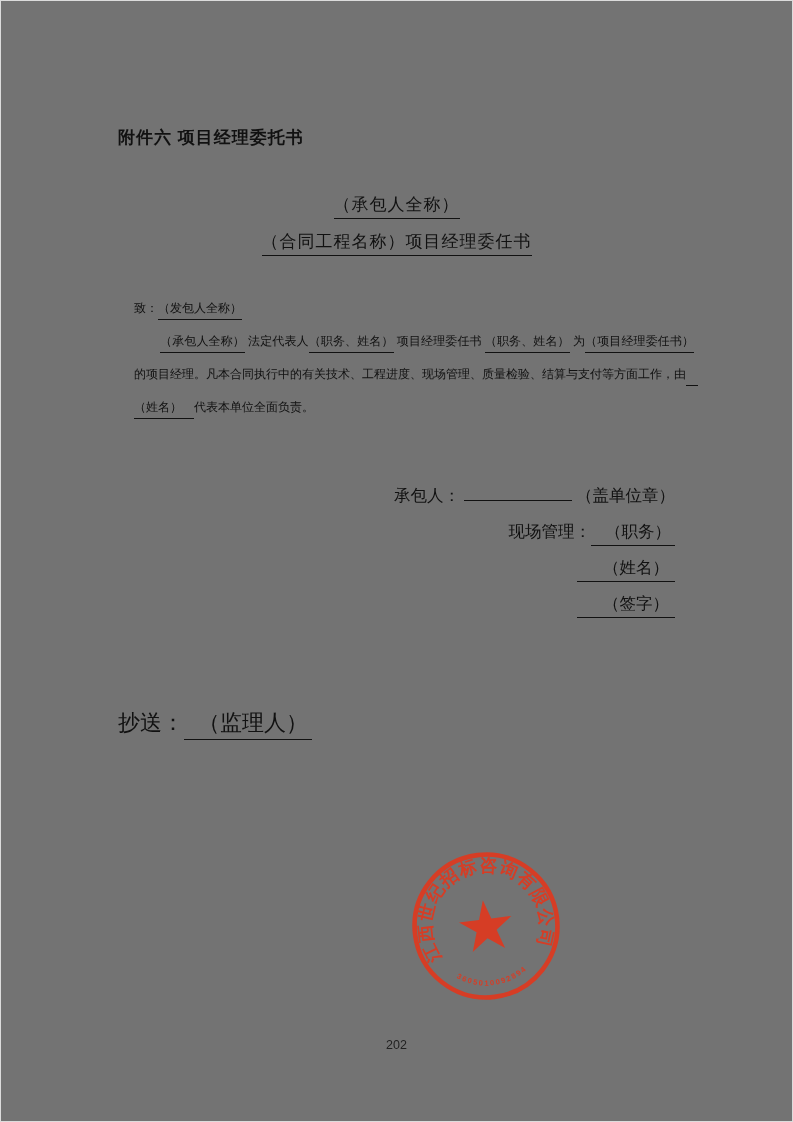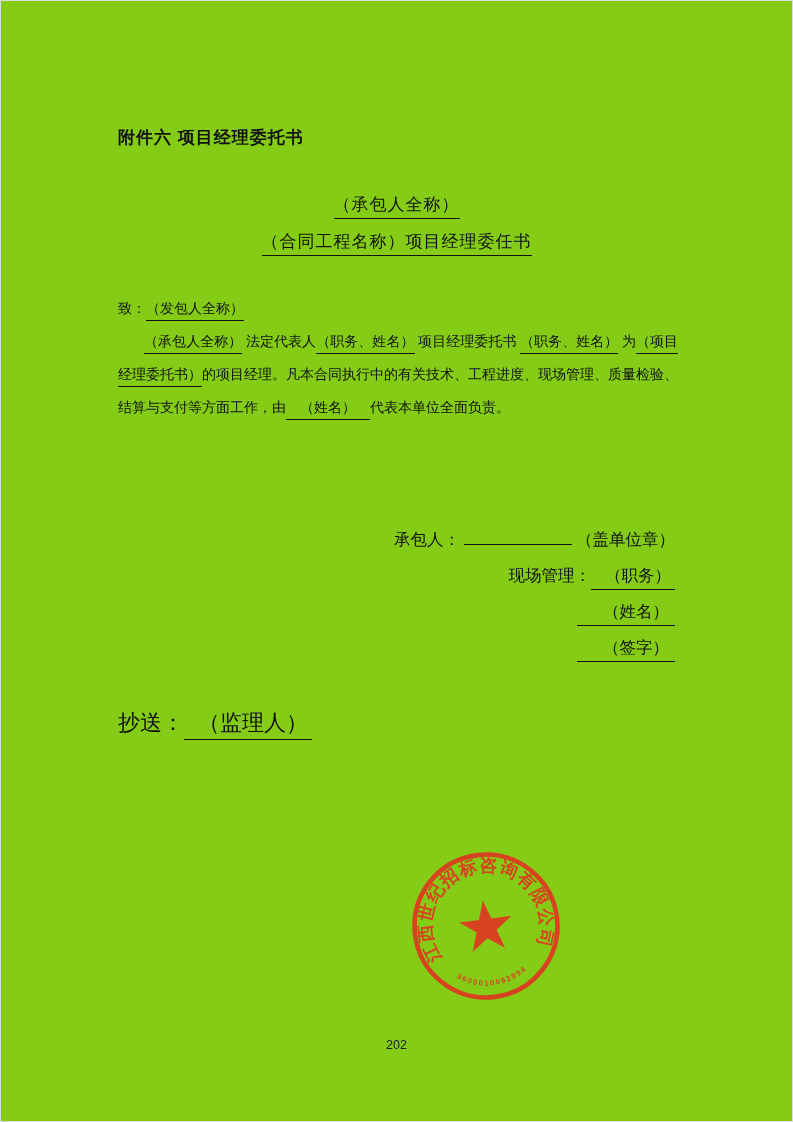--- a/index.html
+++ b/index.html
@@ -2,21 +2,21 @@
 <html><head>
 <meta charset="utf-8">
 <style>
   * { margin: 0; padding: 0; box-sizing: border-box; }
   html, body { background: #ffffff; }
   .page {
     position: relative;
     width: 793px;
     height: 1122px;
     margin: 0 auto;
-    background: #84cc16;
+    background: #737373;
     box-shadow: inset 0 0 0 1px #dcdcdc;
     overflow: hidden;
     font-family: "Liberation Serif", "DejaVu Serif", serif;
     color: #111111;
   }
 
   .appendix-heading {
     position: absolute;
     top: 126px;
     left: 118px;
@@ -37,36 +37,35 @@
   }
   .title-block .title-line { margin-bottom: 14px; }
   .u {
     border-bottom: 1px solid #111;
     padding-bottom: 4px;
   }
 
   .body-block {
     position: absolute;
     top: 292px;
-    left: 118px;
+    left: 134px;
     width: 560px;
-    font-size: 14px;
+    font-size: 12px;
     line-height: 33px;
     text-align: justify;
   }
   .para { text-indent: 26px; }
 
   .sig-block {
     position: absolute;
     top: 478px;
     right: 118px;
     text-align: right;
     font-size: 16.5px;
     line-height: 36px;
-    margin-top: 44px;
   }
   .blank {
     display: inline-block;
     border-bottom: 1px solid #111;
     height: 1em;
     vertical-align: baseline;
   }
   .w108 { width: 108px; margin: 0 4px; }
   .w45 { width: 45px; }
   .w42 { width: 42px; }
@@ -141,21 +140,21 @@
     <div class="title-line">
       <span class="u">（合同工程名称）项目经理委任书</span>
     </div>
   </div>
 
   <div class="body-block">
     <div class="to-line">
       <span>致：</span><span class="u">（发包人全称）</span>
     </div>
     <p class="para">
-      <span class="u">（承包人全称）</span><span> 法定代表人</span><span class="u">（职务、姓名）</span><span> 项目经理委托书 </span><span class="u">（职务、姓名）</span><span> 为</span><span class="u">（项目经理委托书）</span><span>的项目经理。凡本合同执行中的有关技术、工程进度、现场管理、质量检验、结算与支付等方面工作，由</span><span class="u">　（姓名）　</span><span>代表本单位全面负责。</span>
+      <span class="u">（承包人全称）</span><span> 法定代表人</span><span class="u">（职务、姓名）</span><span> 项目经理委任书 </span><span class="u">（职务、姓名）</span><span> 为</span><span class="u">（项目经理委任书）</span><span>的项目经理。凡本合同执行中的有关技术、工程进度、现场管理、质量检验、结算与支付等方面工作，由</span><span class="u">　（姓名）　</span><span>代表本单位全面负责。</span>
     </p>
   </div>
 
   <div class="sig-block">
     <div>
       <span>承包人：</span><span class="blank w108"></span><span>（盖单位章）</span>
     </div>
     <div>
       <span>现场管理：</span><span class="u u-pad-sm">（职务）</span>
     </div>

